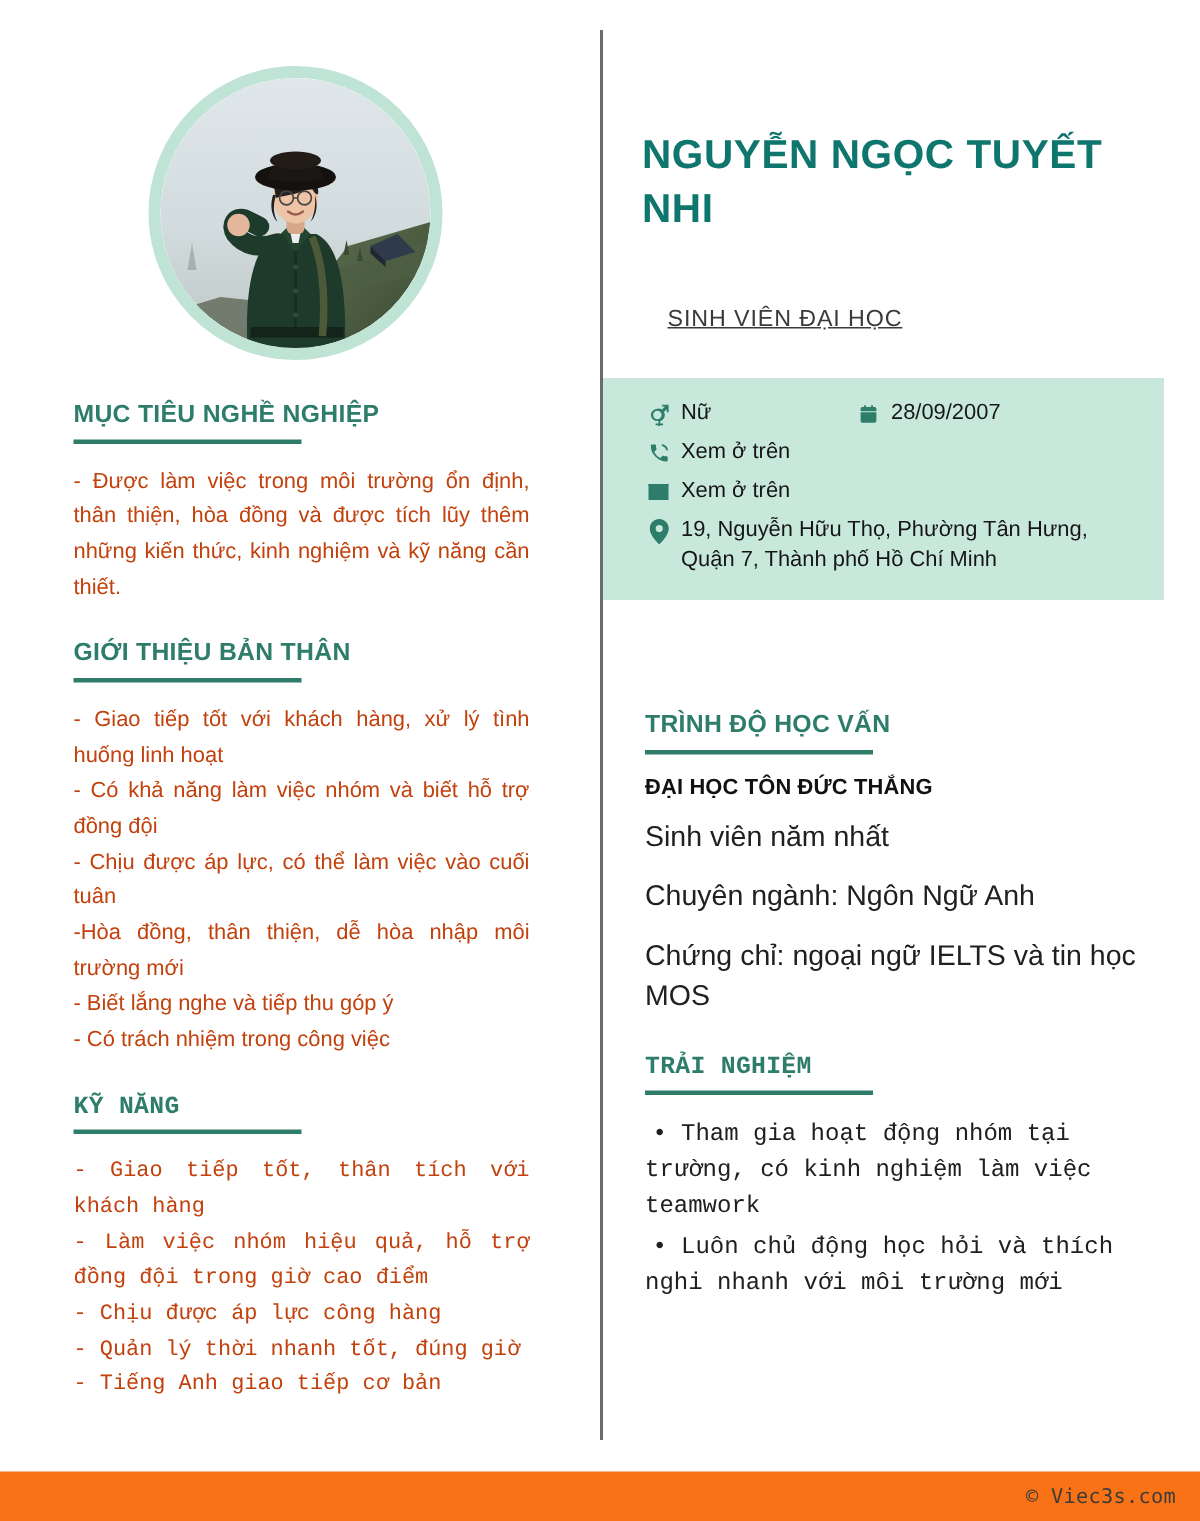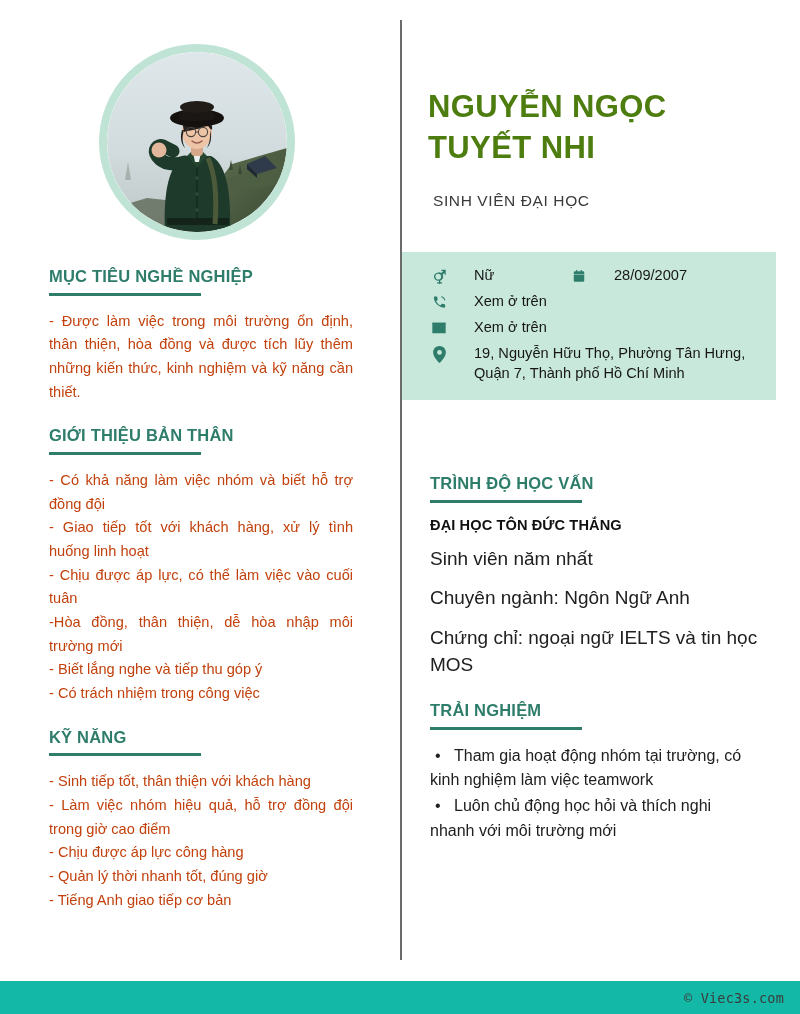--- a/index.html
+++ b/index.html
@@ -78,21 +78,21 @@
     margin: 0 0 6px 0;
     line-height: 1.2;
   }
   .sec-rule {
     width: 152px;
     height: 3px;
     background: #2e7d6b;
     margin: 0 0 14px 0;
   }
   .sec-block { margin-bottom: 22px; }
-  .sec-block:last-child { margin-bottom: 0; }
+  .sec-block:last-child { margin-bottom: 0; font-family: Liberation Mono, monospace; }
 
   .body-text {
     font-size: 14.6px;
     line-height: 1.62;
     color: #c2410c;
     text-align: justify;
     margin: 0;
   }
   .body-text .ln { display: block; }
 
@@ -102,58 +102,59 @@
     left: 402px; top: 0;
     width: 398px;
     height: 990px;
   }
 
   .name {
     position: absolute;
     left: 26px;
     top: 86px;
     width: 340px;
-    font-size: 31px;
+    font-size: 27px;
     font-weight: bold;
     line-height: 1.33;
     letter-spacing: .4px;
-    color: #4d7c0f;
+    color: #0f766e;
     text-transform: uppercase;
     margin: 0;
   }
   .role {
     position: absolute;
     left: 27px;
     top: 188px;
     font-size: 15.5px;
     letter-spacing: .6px;
     color: #3a3a3a;
     text-transform: uppercase;
-    margin: 4px;
+    margin: 16px;
+    text-decoration: underline;
   }
 
   
   .contact {
     position: absolute;
     left: 0;
     top: 252px;
     width: 374px;
     padding: 14px 16px 16px 28px;
     background: #c9e8dc;
   }
   .c-row {
     display: flex;
     align-items: flex-start;
     margin-bottom: 6px;
   }
   .c-row:last-child { margin-bottom: 0; }
   .c-item {
     display: flex;
     align-items: flex-start;
-    gap: 26px;
+    gap: 6px;
   }
   .c-item.first { width: 140px; flex: 0 0 140px; }
   .c-ico {
     flex: 0 0 18px;
     width: 18px;
     height: 20px;
     display: flex;
     align-items: center;
     justify-content: center;
     color: #2e7d6b;
@@ -203,21 +204,21 @@
     padding-left: 5px;
   }
 
   
   .footer {
     position: absolute;
     left: 0;
     bottom: 0;
     width: 800px;
     height: 33px;
-    background: #14b8a6;
+    background: #f97316;
     display: flex;
     align-items: center;
     justify-content: flex-end;
     padding-right: 16px;
   }
   .footer-txt {
     font-family: "DejaVu Sans Mono", monospace;
     font-size: 13.5px;
     color: #3b3b3b;
     letter-spacing: .2px;
@@ -303,34 +304,34 @@
       <div class="sec-block">
         <h2 class="sec-head">MỤC TIÊU NGHỀ NGHIỆP</h2>
         <div class="sec-rule"></div>
         <p class="body-text">- Được làm việc trong môi trường ổn định, thân thiện, hòa đồng và được tích lũy thêm những kiến thức, kinh nghiệm và kỹ năng cần thiết.</p>
       </div>
 
       <div class="sec-block">
         <h2 class="sec-head">GIỚI THIỆU BẢN THÂN</h2>
         <div class="sec-rule"></div>
         <p class="body-text">
+          <span class="ln">- Giao tiếp tốt với khách hàng, xử lý tình huống linh hoạt</span>
           <span class="ln">- Có khả năng làm việc nhóm và biết hỗ trợ đồng đội</span>
-          <span class="ln">- Giao tiếp tốt với khách hàng, xử lý tình huống linh hoạt</span>
           <span class="ln">- Chịu được áp lực, có thể làm việc vào cuối tuân</span>
           <span class="ln">-Hòa đồng, thân thiện, dễ hòa nhập môi trường mới</span>
           <span class="ln">- Biết lắng nghe và tiếp thu góp ý</span>
           <span class="ln">- Có trách nhiệm trong công việc</span>
         </p>
       </div>
 
       <div class="sec-block">
         <h2 class="sec-head">KỸ NĂNG</h2>
         <div class="sec-rule"></div>
         <p class="body-text">
-          <span class="ln">- Sinh tiếp tốt, thân thiện với khách hàng</span>
+          <span class="ln">- Giao tiếp tốt, thân tích với khách hàng</span>
           <span class="ln">- Làm việc nhóm hiệu quả, hỗ trợ đồng đội trong giờ cao điểm</span>
           <span class="ln">- Chịu được áp lực công hàng</span>
           <span class="ln">- Quản lý thời nhanh tốt, đúng giờ</span>
           <span class="ln">- Tiếng Anh giao tiếp cơ bản</span>
         </p>
       </div>
 
     </div>
   </div>
 

